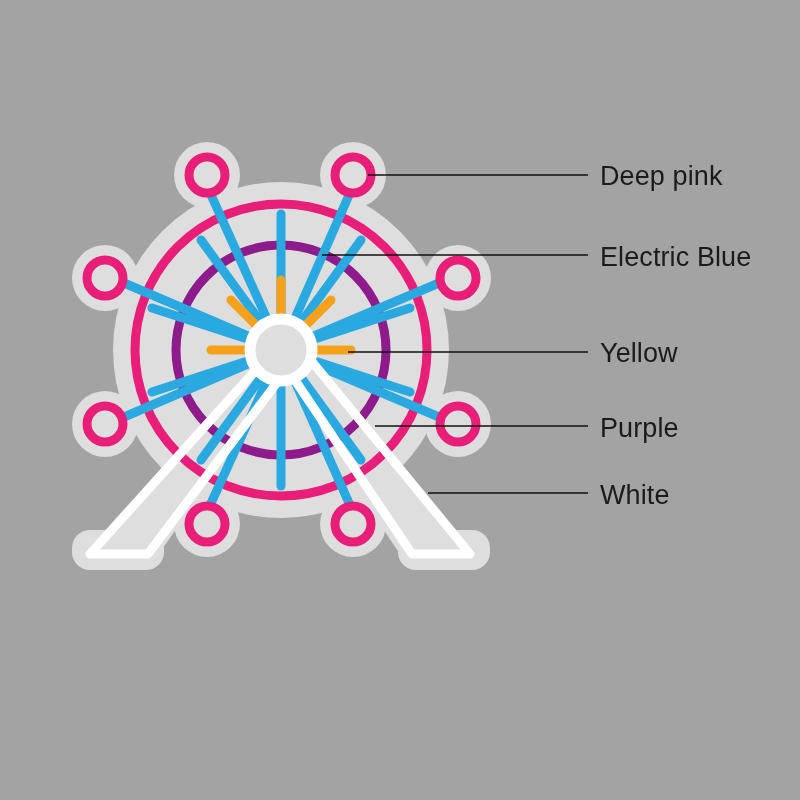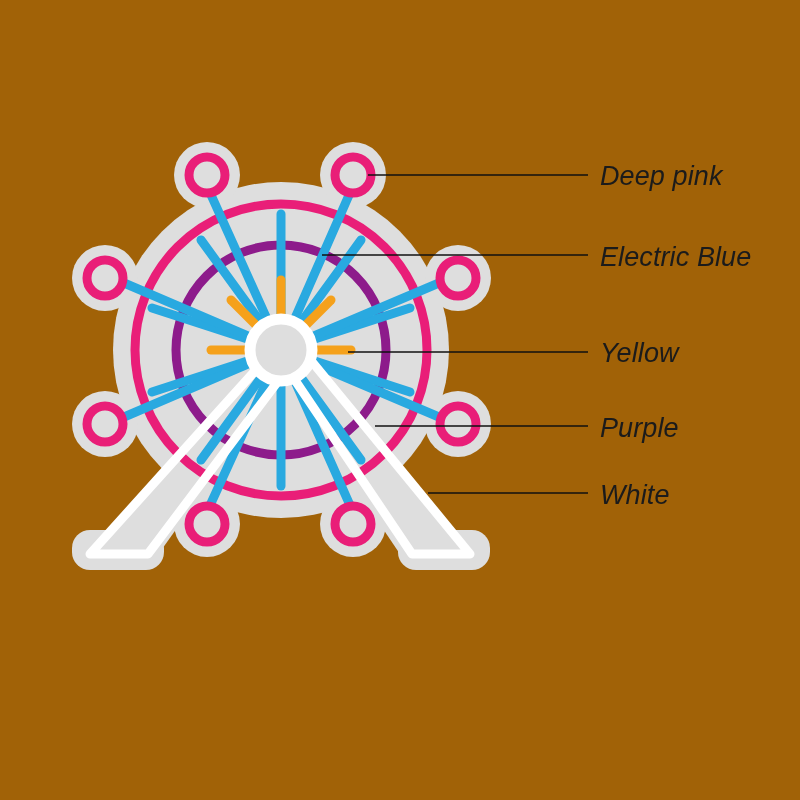--- a/index.html
+++ b/index.html
@@ -31,21 +31,21 @@
   .label-text {
     font-family: "Liberation Sans", sans-serif;
     font-size: 27px;
     fill: #1b1b1b;
     letter-spacing: 0.1px;
   }
 </style>
 </head>
 <body>
 
-<div id="stage" style="background: #a16207; font-style: italic;">
+<div id="stage" style="background: #a3a3a3;">
 
   <svg class="figure" viewBox="0 0 800 800" xmlns="http://www.w3.org/2000/svg">
 
     <g>
 
       <g id="backdrop-group">
         <circle cx="281" cy="350" r="168" fill="#dedede"></circle>
 
         <circle cx="207" cy="175" r="33" fill="#dedede"></circle>
         <circle cx="353" cy="175" r="33" fill="#dedede"></circle>

